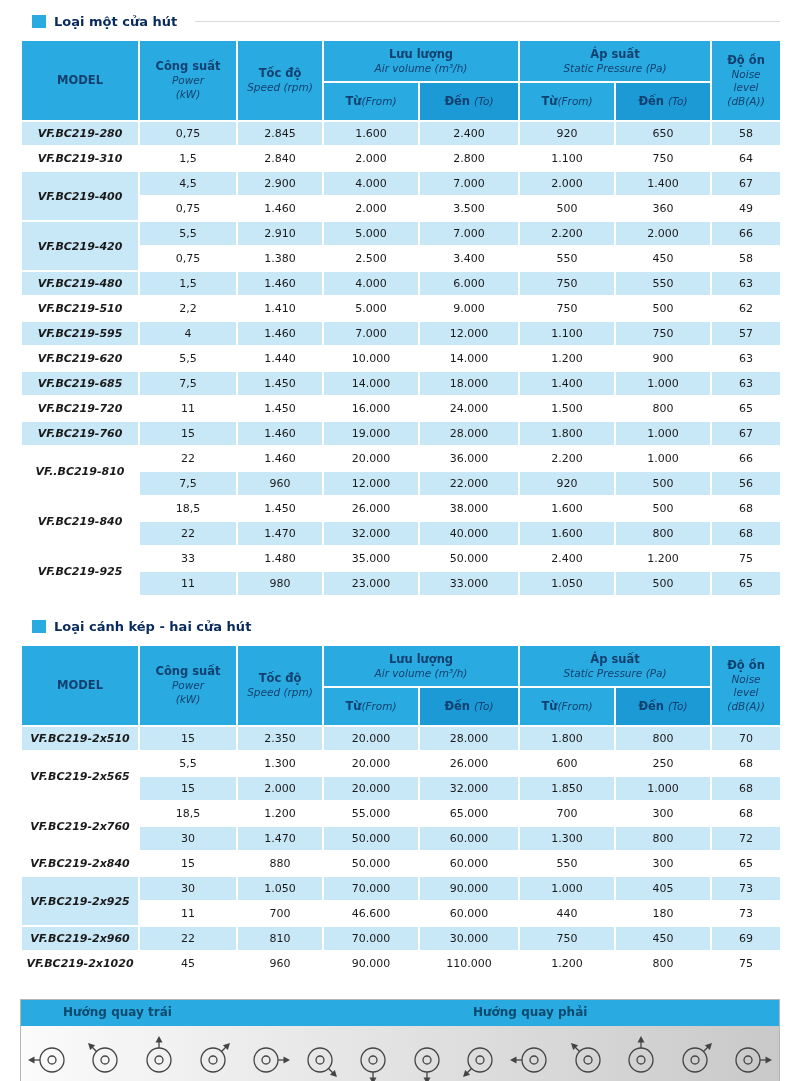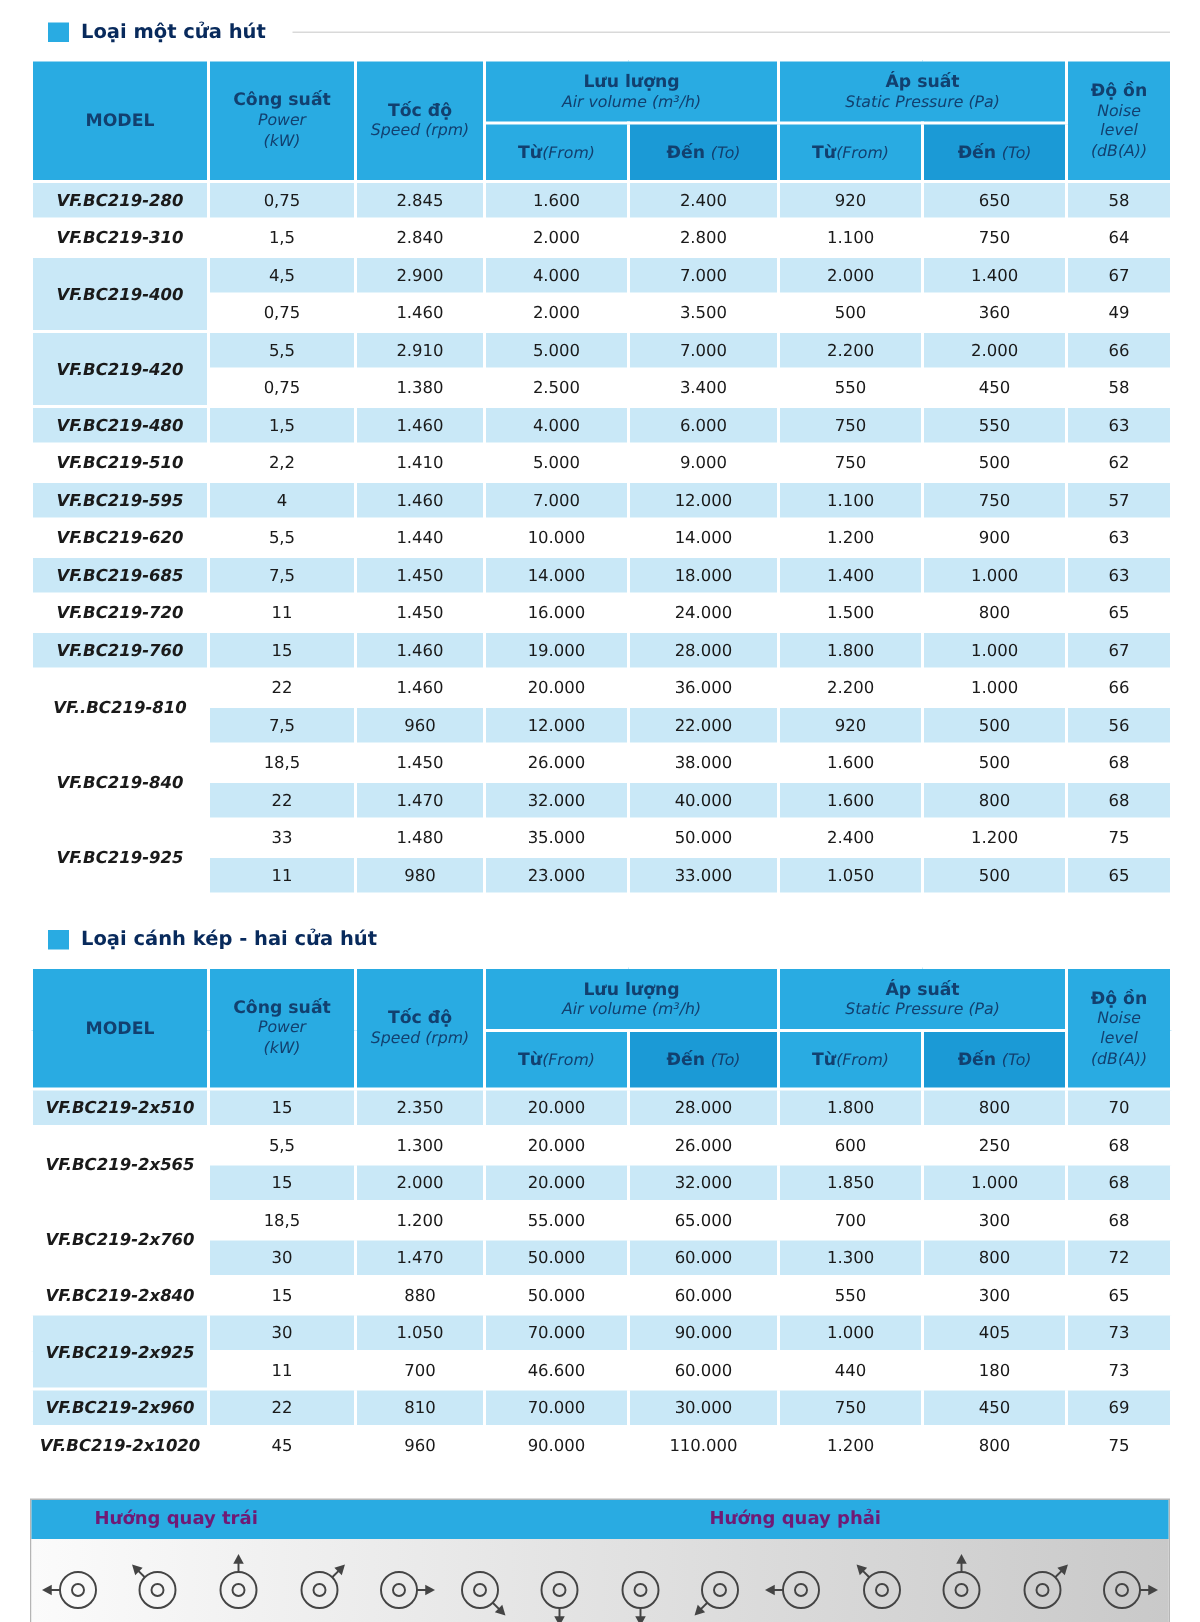--- a/index.html
+++ b/index.html
@@ -34,21 +34,21 @@
   .h-en { font-style: italic; font-weight: normal; font-size: 10.5px; line-height: 1.3; }
   span.h-vn, span.h-en { display: inline; }
   table.spec-table td { height: 25px; padding: 3px 2px; color: #1a1a1a; }
   td.c-blue { background: #C9E8F7; }
   td.c-white { background: #FFFFFF; }
   td.model-cell { font-weight: bold; font-style: italic; color: #1F3E8F; font-size: 11px; }
 
   
   .rot-box { width: 760px; border: 1px solid #b5b5b5; margin-top: 14px; }
   .rot-bar { background: #29ABE2; height: 26px; position: relative; }
-  .rot-bar .rot-title { position: absolute; top: 5px; color: #701a75; font-weight: bold; font-size: 12px; }
+  .rot-bar .rot-title { position: absolute; top: 5px; color: #0c4a6e; font-weight: bold; font-size: 12px; }
   .rot-bar .rot-title.left { left: 42px; }
   .rot-bar .rot-title.right { left: 452px; }
   .rot-strip { display: flex; background: linear-gradient(to right, #fbfbfb, #c9c9c9); padding: 8px 4px 9px 4px; }
   .rot-item { flex: 1; text-align: center; }
   .rot-label { font-weight: bold; font-size: 10.5px; color: #123c78; margin-top: 2px; }
 </style>
 </head>
 <body>
 
 <div class="page">

